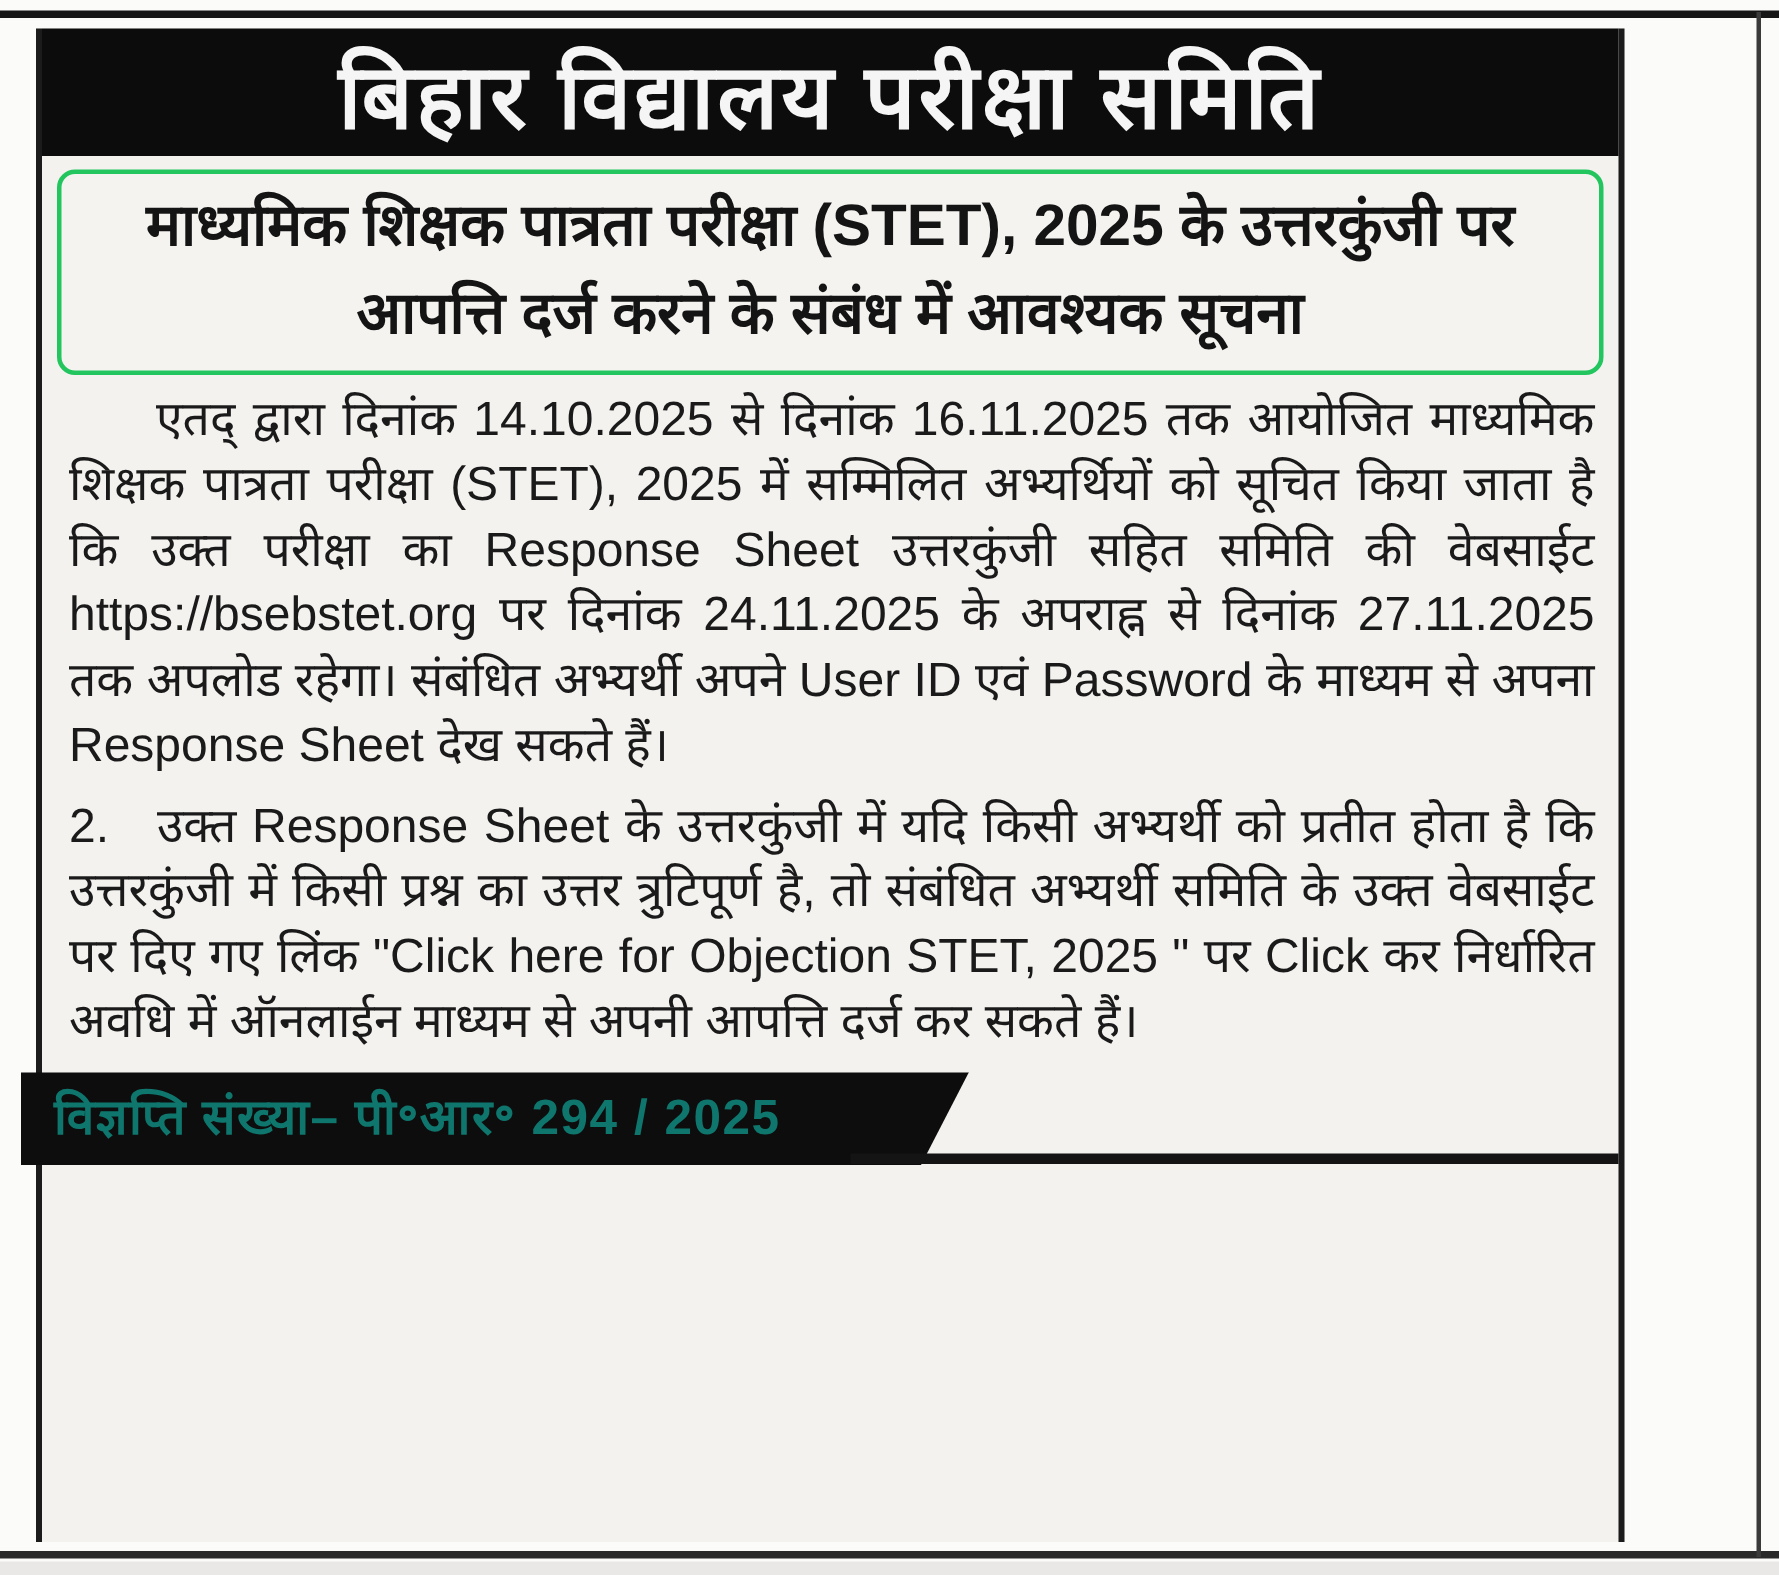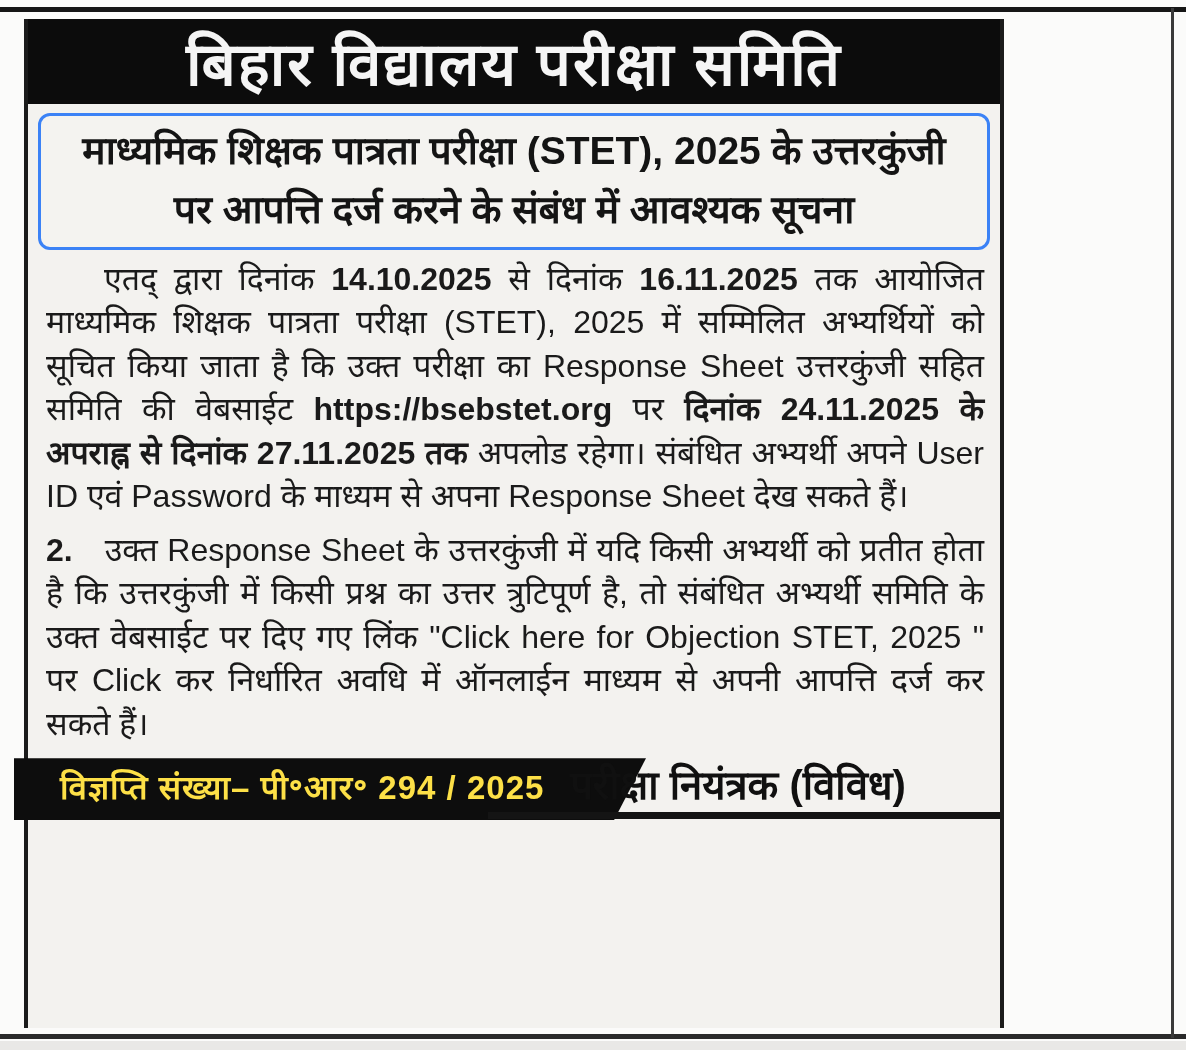--- a/index.html
+++ b/index.html
@@ -12,60 +12,60 @@
   .page{position:relative;width:1186px;height:1050px;background:#fbfbfa;}
 
   
   .top-rule{position:absolute;left:0;top:7px;width:1186px;height:5px;background:#161616;}
   .outer-bottom-rule{position:absolute;left:0;top:1034px;width:1186px;height:5px;background:#2a2a2a;}
   .outer-bottom-shade{position:absolute;left:0;top:1041px;width:1186px;height:9px;background:#e9e8e6;}
   .outer-right-rule{position:absolute;top:8px;left:1171px;width:3px;height:1030px;background:#3a3a3a;}
 
   
   .frame{
-    position:absolute;left:24px;top:19px;width:980px;height:1009px;
+    position:absolute;left:24px;top:19px;width:1059px;height:1009px;
     border-left:4px solid #1b1b1b;border-right:4px solid #1b1b1b;
     background:#f3f2ef;box-sizing:border-box;
   }
 
   .banner{
     height:85px;background:#0c0c0c;color:#f5f5f5;
     display:flex;align-items:center;justify-content:center;
     font-size:60px;font-weight:800;letter-spacing:2px;white-space:nowrap;
   }
 
   .subtitle-box{
     margin:9px 10px 0 10px;
-    border:3px solid #3b82f6;border-radius:12px;
+    border:3px solid #22c55e;border-radius:12px;
     background:#f4f3f0;
     min-height:118px;
     padding:5px 26px 7px 26px;
     display:flex;align-items:center;justify-content:center;
     text-align:center;
     font-size:39px;font-weight:700;color:#141414;line-height:1.52;
     box-sizing:border-box;
   }
 
   .body-text{
     padding:8px 16px 0 18px;
     font-size:32px;color:#1a1a1a;
     text-align:justify;
   }
   .para{margin:0 0 10px 0;line-height:1.36;}
   .para.indent{text-indent:58px;}
-  .b{font-weight:700;}
+  .b{font-weight:400;}
   .num{margin-right:32px;}
 
   .footer-row{position:relative;height:72px;margin-top:2px;}
   .notice-bar{
     position:absolute;left:-14px;top:2px;height:62px;width:632px;
-    background:#0d0d0d;color:#fde047;
+    background:#0d0d0d;color:#0f766e;
     clip-path:polygon(0 0,100% 0,calc(100% - 32px) 100%,0 100%);
     font-size:33px;font-weight:700;line-height:60px;
-    padding-left:46px;box-sizing:border-box;white-space:nowrap;
+    padding-left:22px;box-sizing:border-box;white-space:nowrap;
     letter-spacing:1px;
   }
   .signature{
     position:absolute;right:4px;top:0px;width:516px;
     text-align:center;font-size:40px;font-weight:700;color:#101010;
     white-space:nowrap;
   }
   .signature-rule{
     position:absolute;right:0;top:56px;width:512px;height:7px;background:#141414;
   }
@@ -89,21 +89,20 @@
 
     <div class="body-text">
         <p class="para indent"><span>एतद् द्वारा दिनांक </span><span class="b">14.10.2025</span><span> से दिनांक </span><span class="b">16.11.2025</span><span> तक आयोजित माध्यमिक शिक्षक पात्रता परीक्षा (STET), 2025 में सम्मिलित अभ्यर्थियों को सूचित किया जाता है कि उक्त परीक्षा का Response Sheet उत्तरकुंजी सहित समिति की वेबसाईट </span><span class="b">https://bsebstet.org</span><span> पर </span><span class="b">दिनांक 24.11.2025 के अपराह्न से दिनांक 27.11.2025 तक</span><span> अपलोड रहेगा। संबंधित अभ्यर्थी अपने User ID एवं Password के माध्यम से अपना Response Sheet देख सकते हैं।</span></p>
         <p class="para"><span class="b num">2.</span><span>उक्त Response Sheet के उत्तरकुंजी में यदि किसी अभ्यर्थी को प्रतीत होता है कि उत्तरकुंजी में किसी प्रश्न का उत्तर त्रुटिपूर्ण है, तो संबंधित अभ्यर्थी समिति के उक्त वेबसाईट पर दिए गए लिंक "Click here for Objection STET, 2025 " पर Click कर निर्धारित अवधि में ऑनलाईन माध्यम से अपनी आपत्ति दर्ज कर सकते हैं।</span></p>
       </div>
 
     <div class="footer-row">
       <div class="notice-bar">
         <span>विज्ञप्ति संख्या– पी॰आर॰ 294 / 2025</span>
       </div>
-      <div class="signature">परीक्षा नियंत्रक (विविध)</div>
       <div class="signature-rule"></div>
     </div>
 
   </div>
 
   <div class="outer-bottom-rule"></div>
   <div class="outer-bottom-shade"></div>
   <div class="outer-right-rule"></div>
 
 </div>

